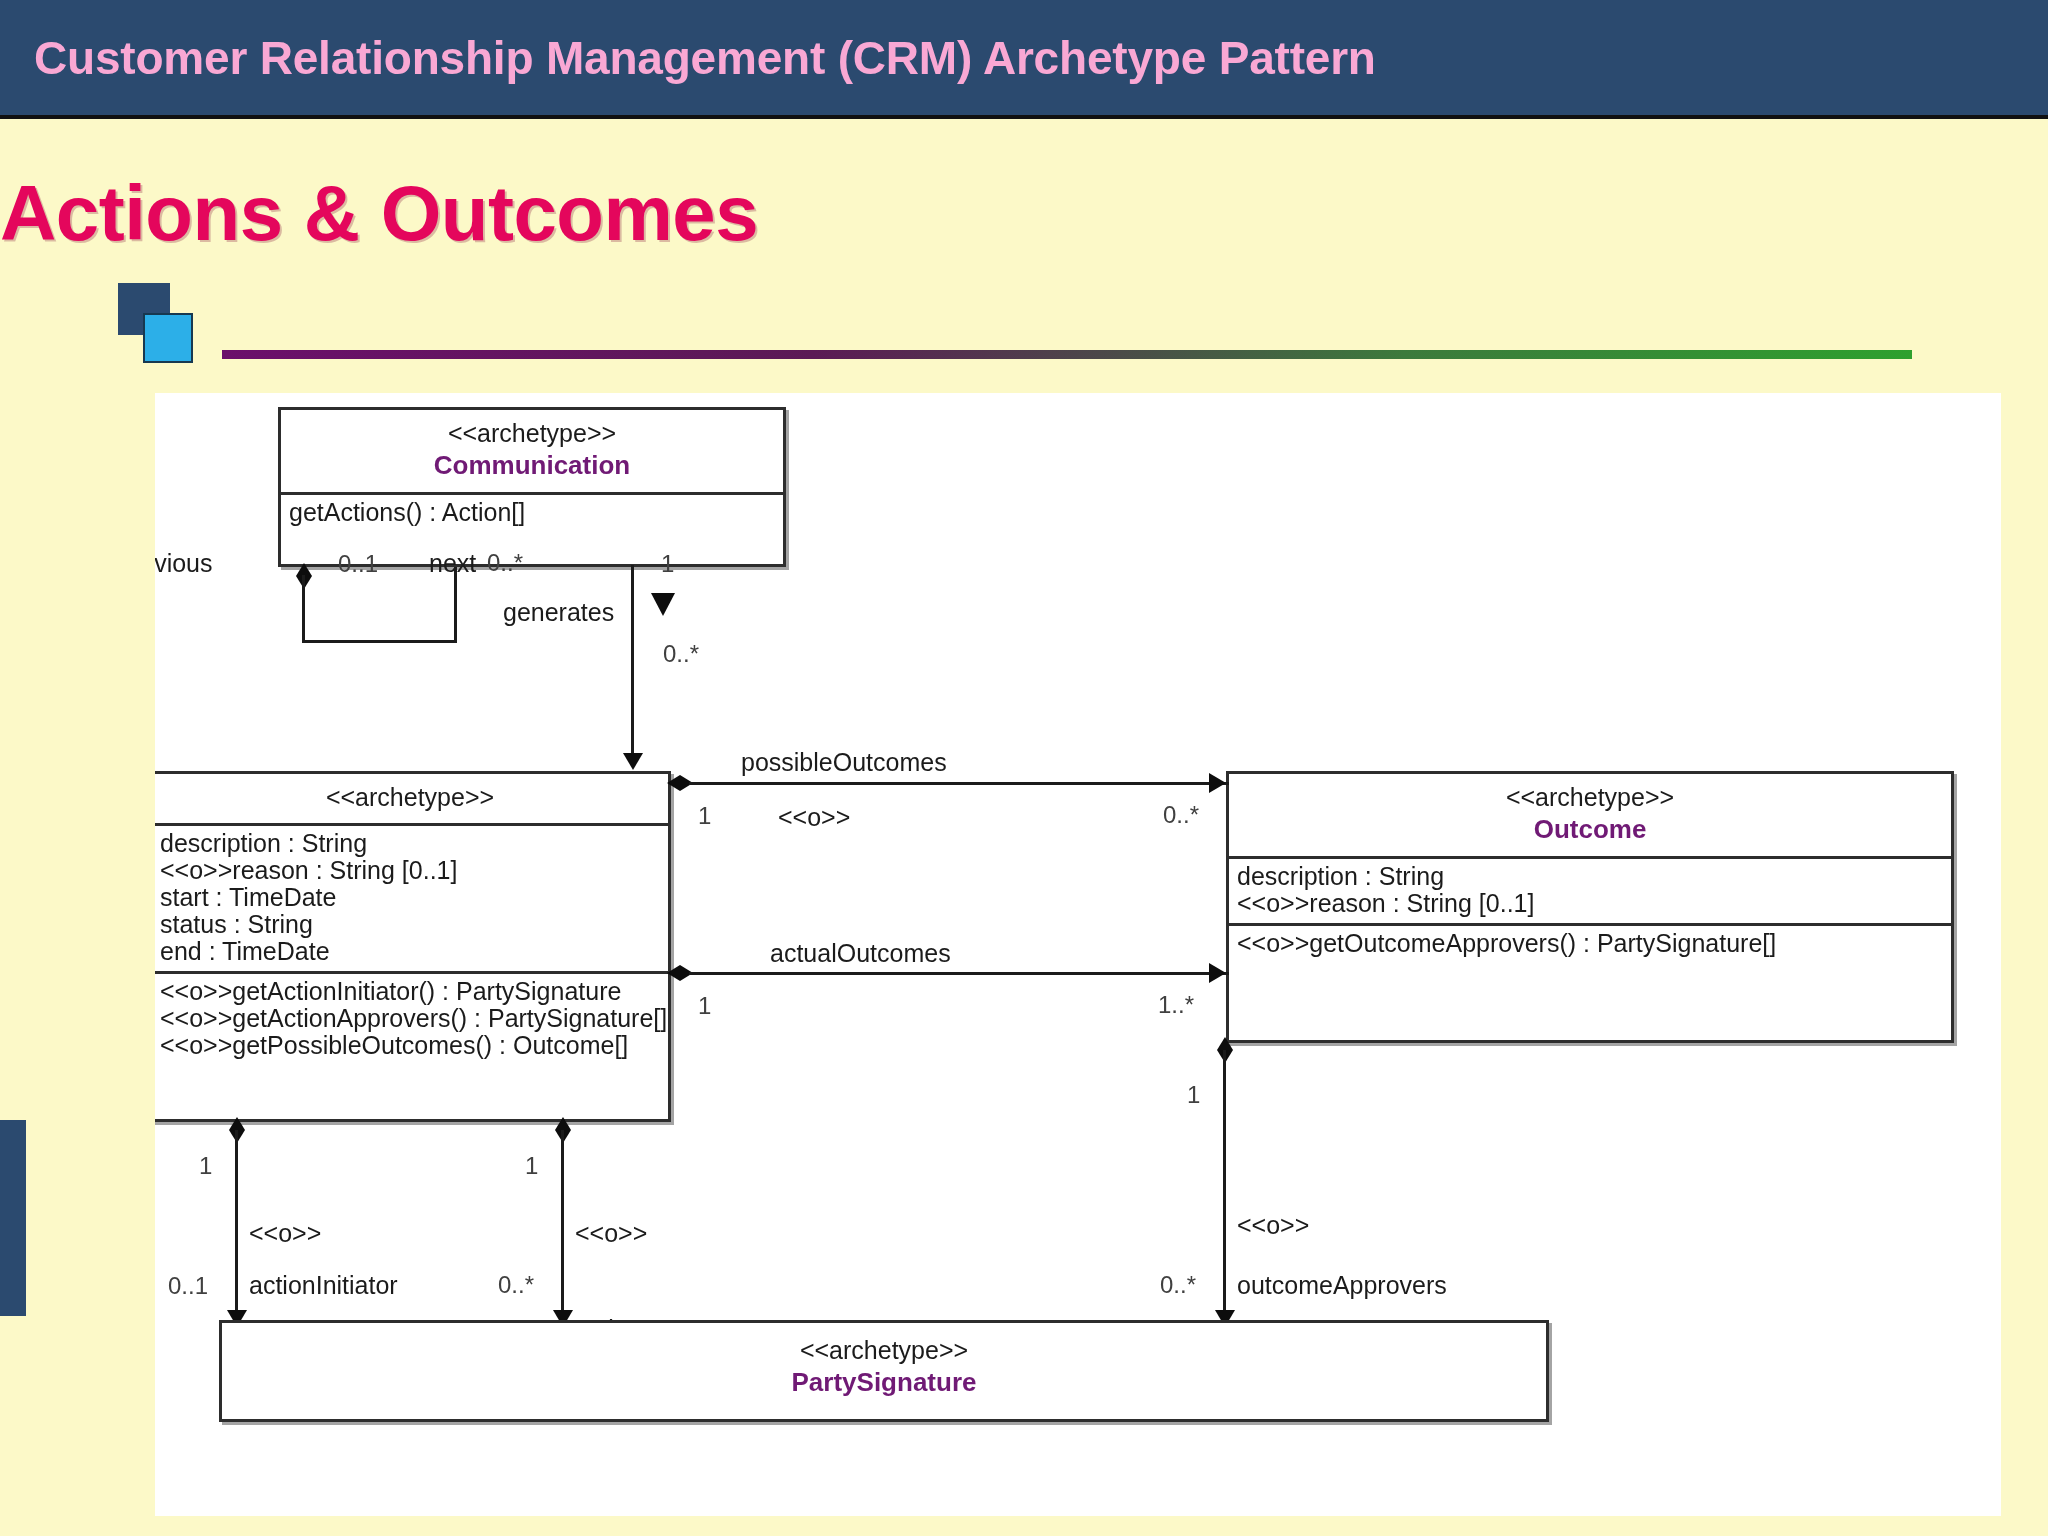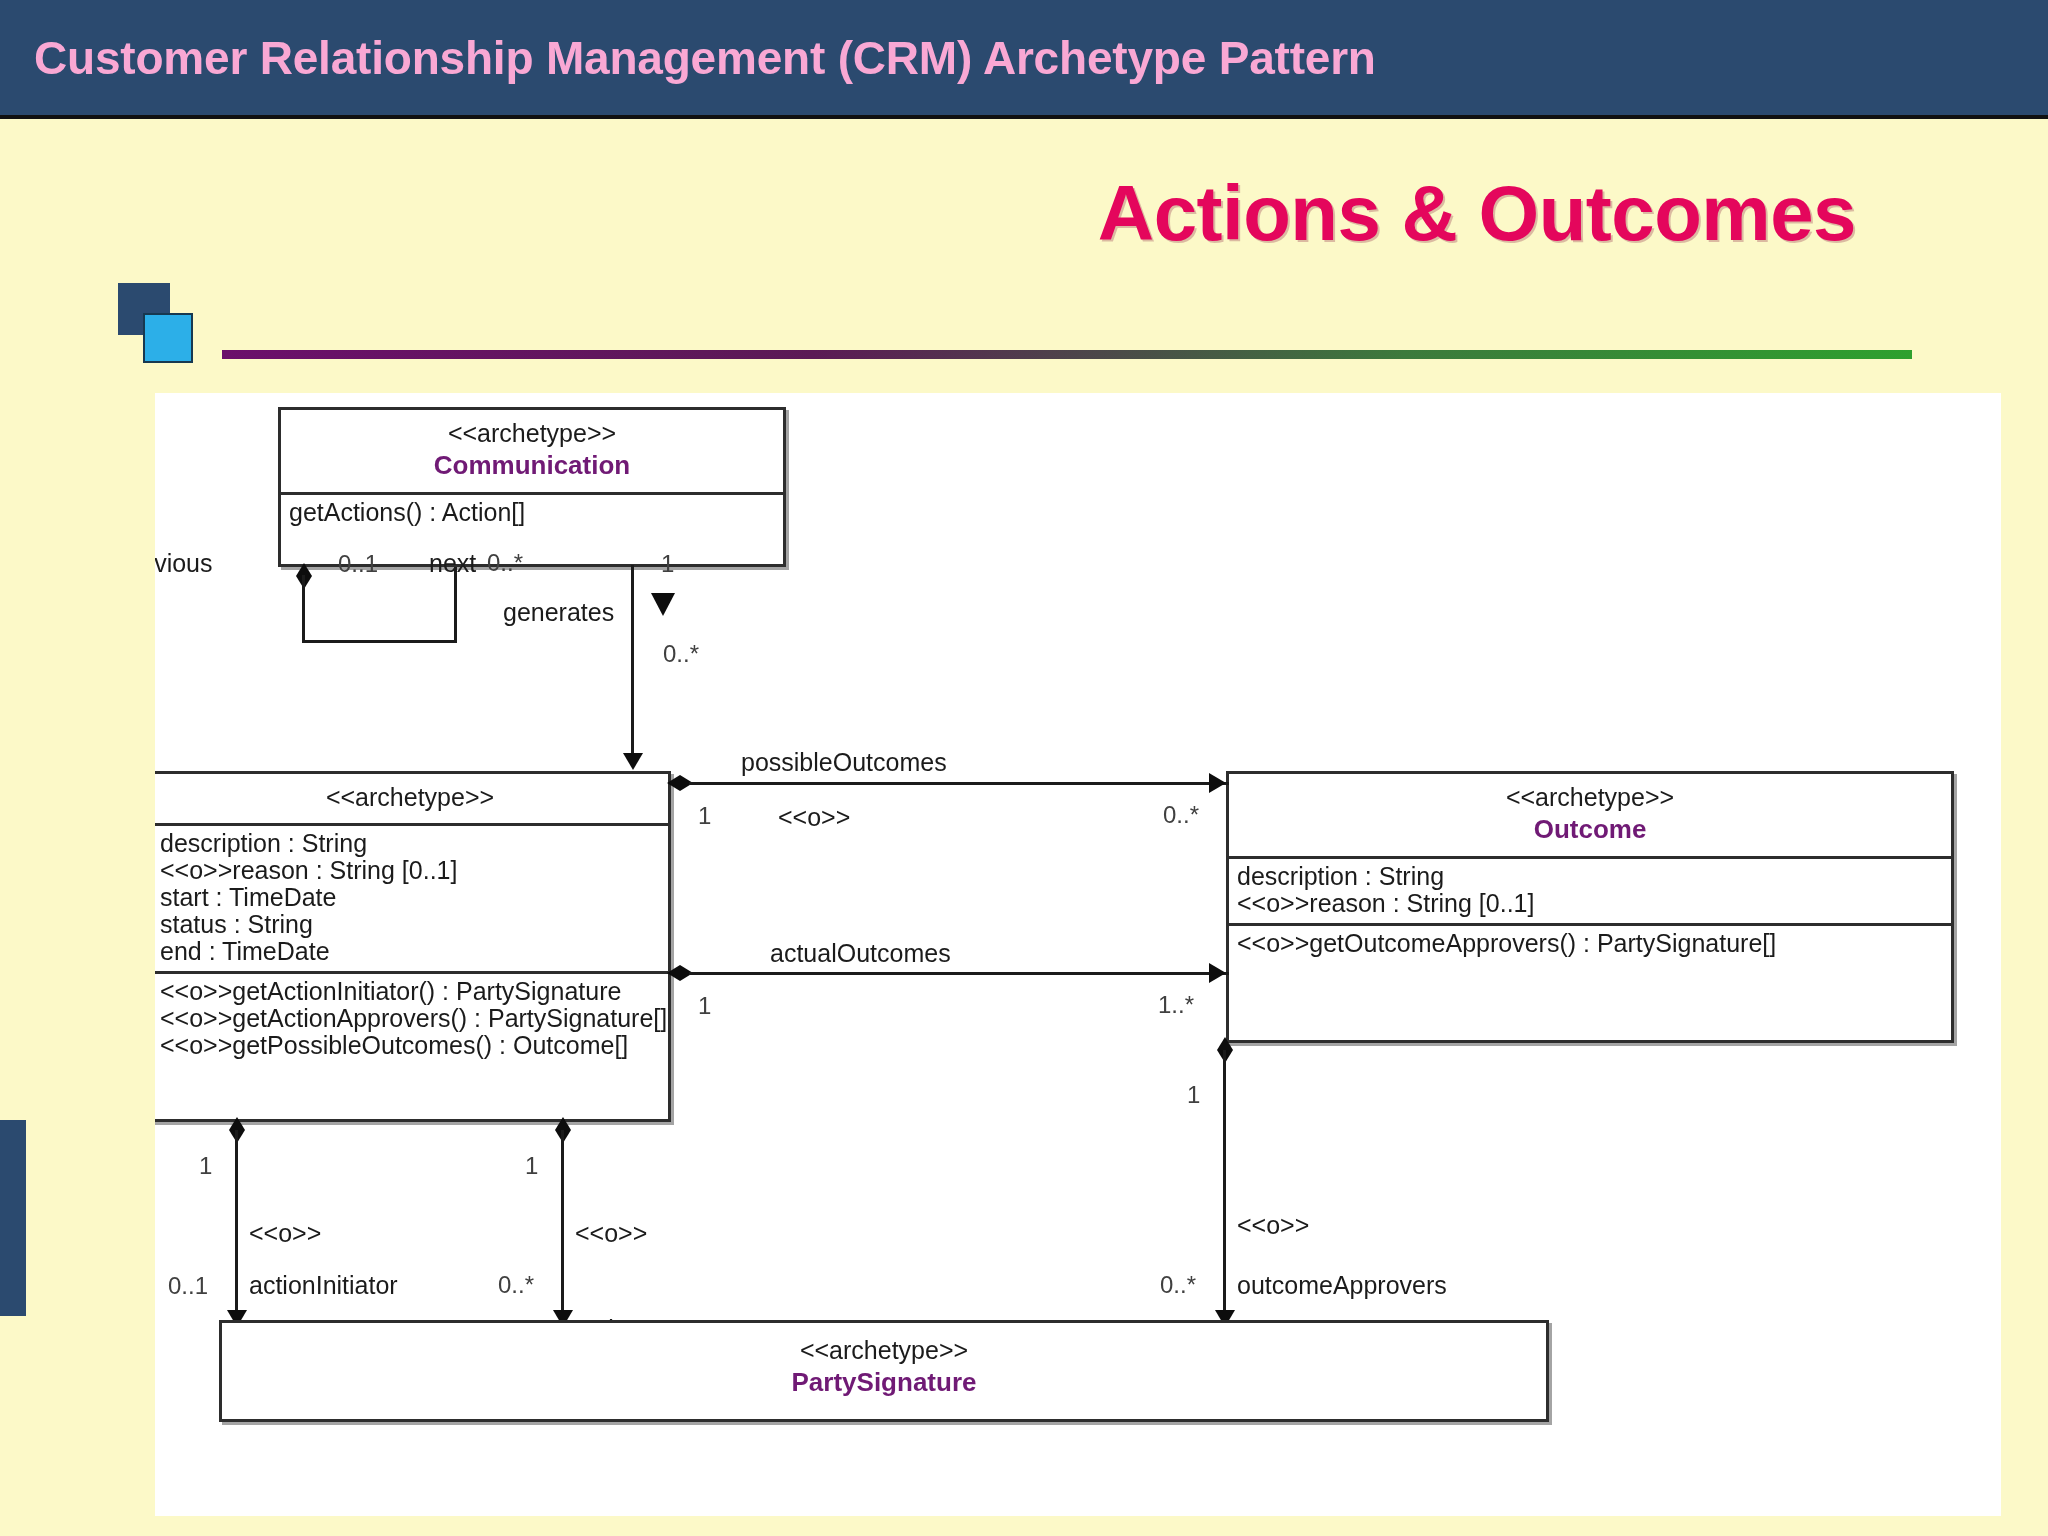--- a/index.html
+++ b/index.html
@@ -34,21 +34,21 @@
     margin-left: 34px;
     letter-spacing: -0.2px;
     white-space: nowrap;
   }
 
   
   #slide-title {
     position: absolute;
     left: 0; top: 168px;
     width: 1856px;
-    text-align: right;
+    text-align: left;
     color: #E4065C;
     font-size: 78px;
     font-weight: bold;
     letter-spacing: -0.5px;
     text-shadow: 2px 2px 0 rgba(120,0,45,0.25);
   }
 
   
   #deco-square-dark {
     position: absolute;

